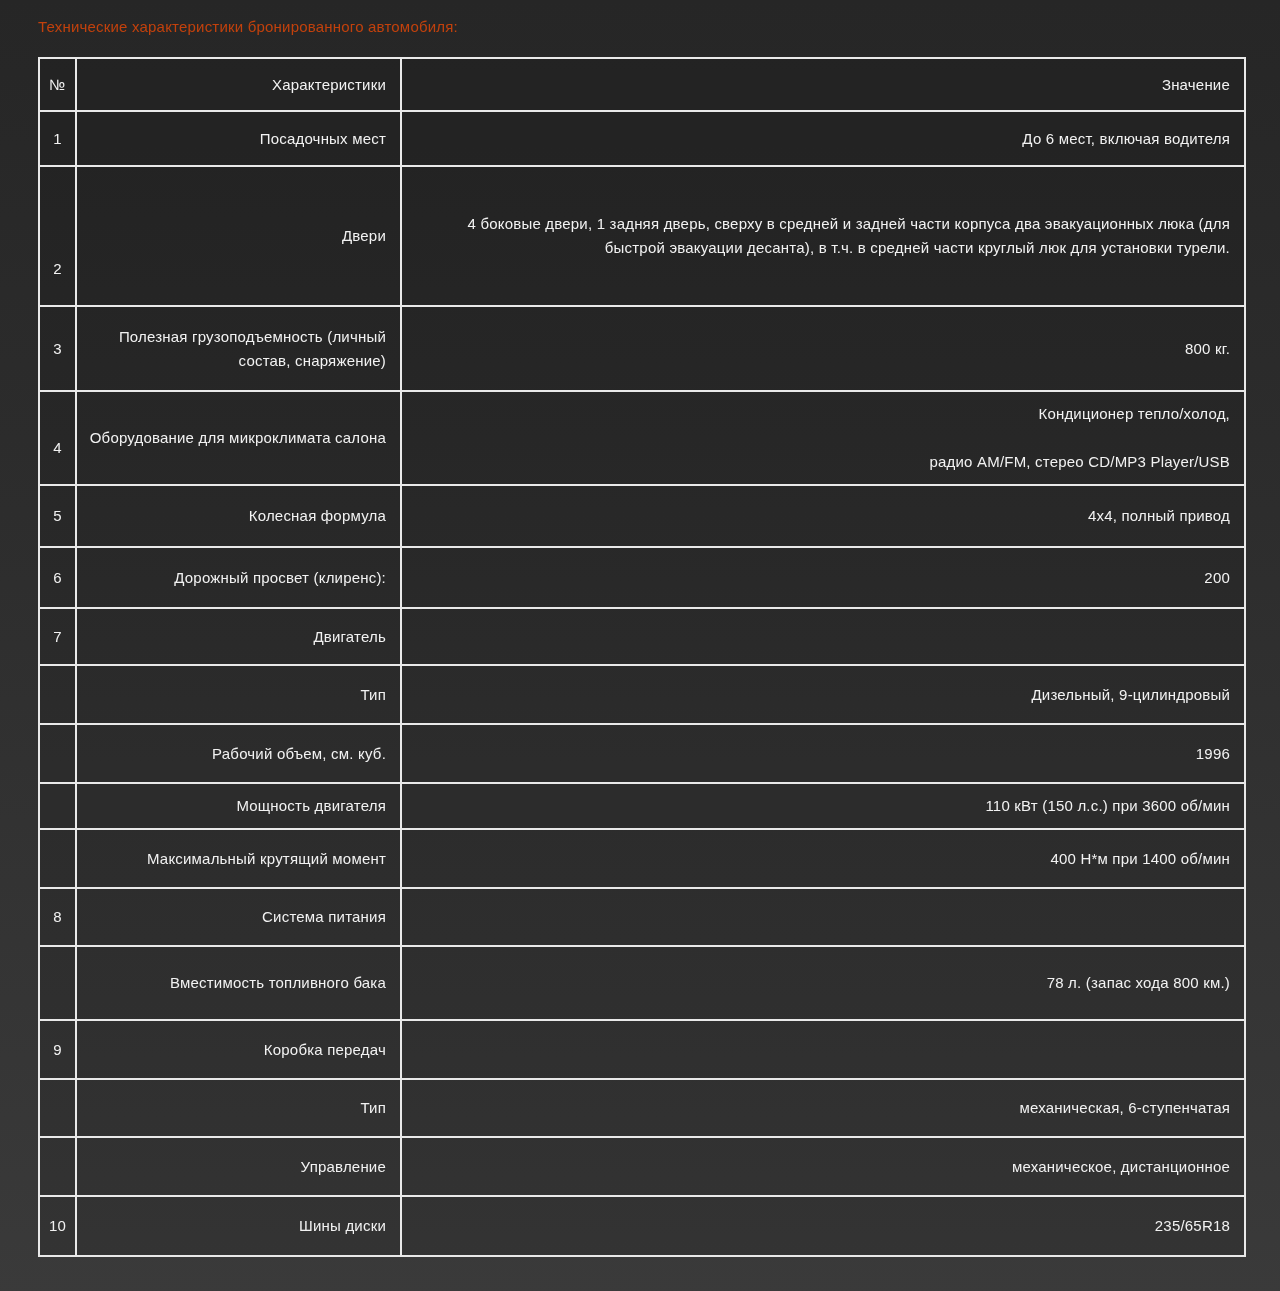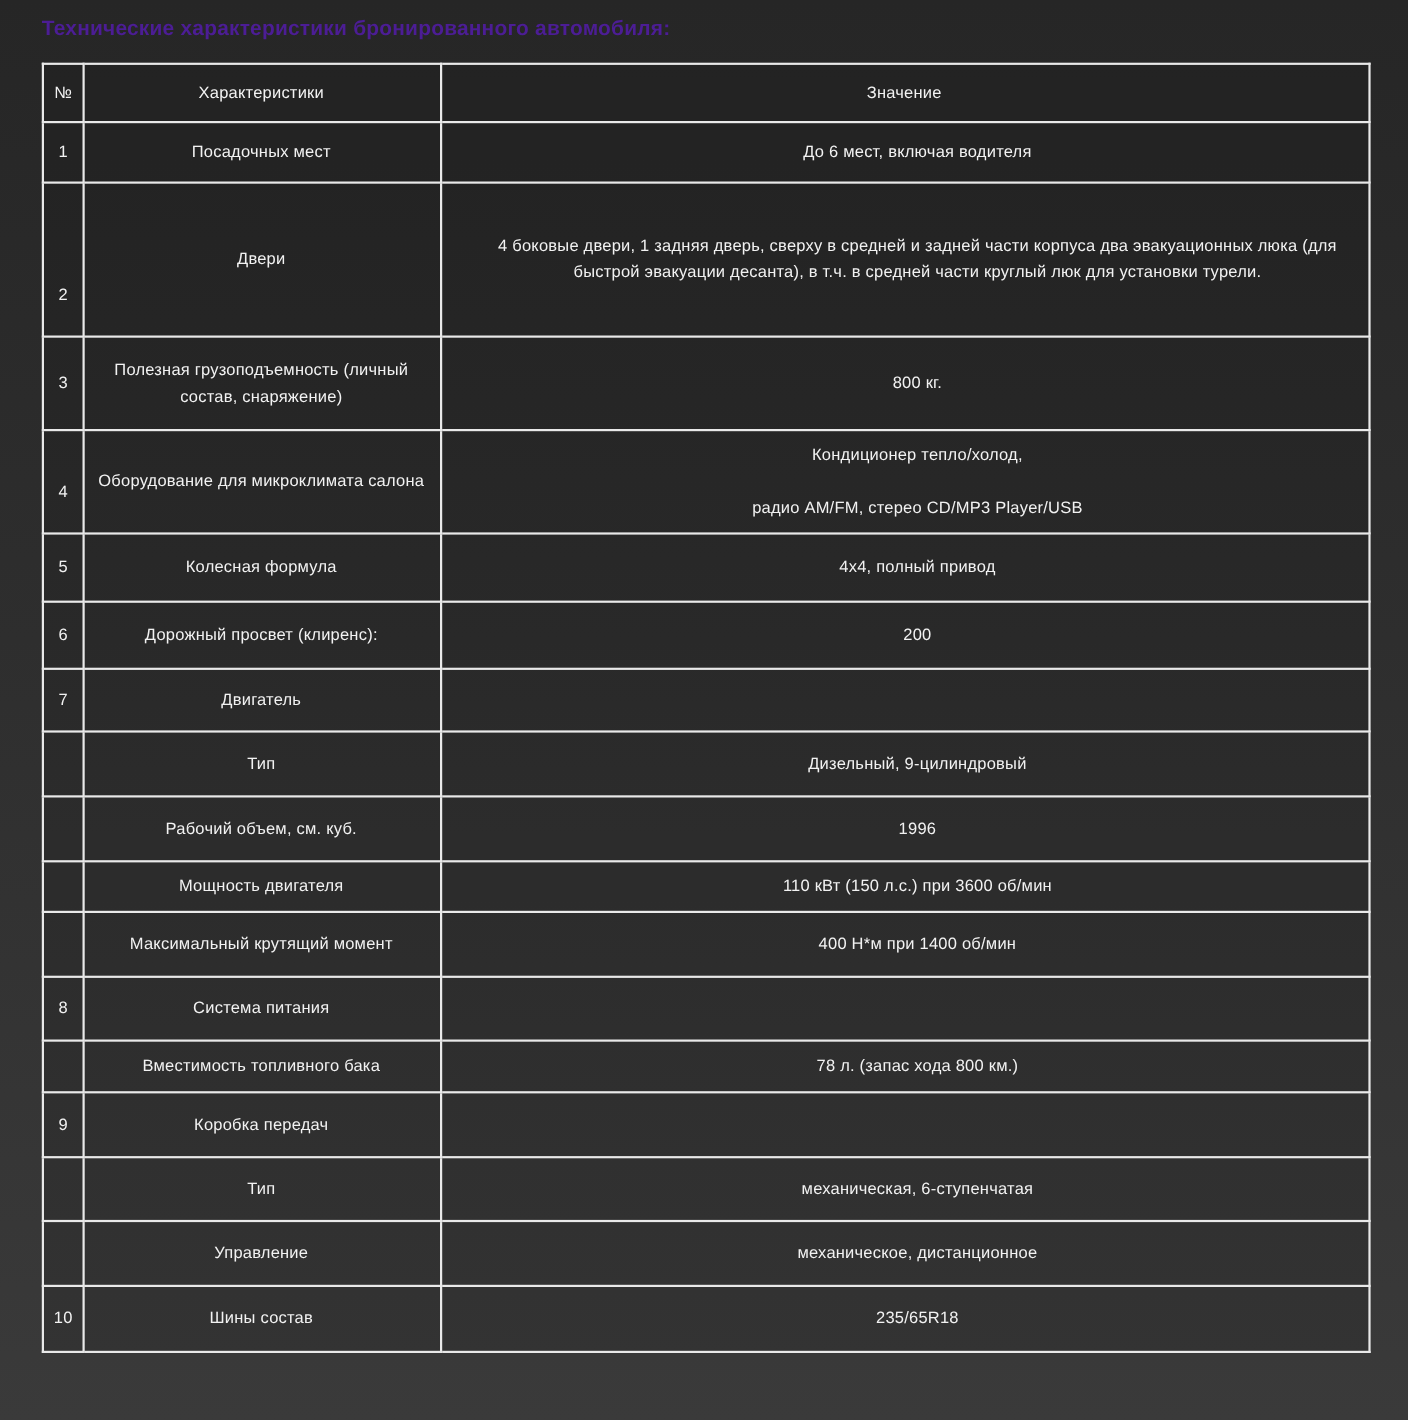--- a/index.html
+++ b/index.html
@@ -10,25 +10,25 @@
     width: 1280px;
     font-family: "Liberation Sans", "DejaVu Sans", sans-serif;
     color: #f2f2f2;
     -webkit-font-smoothing: antialiased;
   }
   .page {
     padding: 16px 34px 40px 38px;
     box-sizing: border-box;
   }
   .page-title {
-    font-size: 19px;
-    font-weight: 700;
+    font-size: 15px;
+    font-weight: 400;
     line-height: 22px;
     margin: 0 0 19px 0;
-    color: #4c1d95;
+    color: #c2410c;
     letter-spacing: 0.2px;
   }
   table.specs {
     border-collapse: collapse;
     table-layout: fixed;
     width: 1208px;
     background: transparent;
   }
   table.specs th,
   table.specs td {
@@ -40,38 +40,38 @@
     line-height: 1.6;
     vertical-align: middle;
     letter-spacing: 0.2px;
   }
   th.num, td.num {
     text-align: center;
     padding: 10px 4px;
   }
   th.label, td.label,
   th.value, td.value {
-    text-align: center;
+    text-align: right;
     padding: 10px 14px 10px 12px;
   }
   td.value { white-space: pre-line; padding-left: 36px; }
   thead tr { height: 53px; }
   tbody tr:nth-child(1)  { height: 55px; }
   tbody tr:nth-child(2)  { height: 140px; }
   tbody tr:nth-child(3)  { height: 85px; }
   tbody tr:nth-child(4)  { height: 93px; }
   tbody tr:nth-child(5)  { height: 62px; }
   tbody tr:nth-child(6)  { height: 61px; }
   tbody tr:nth-child(7)  { height: 57px; }
   tbody tr:nth-child(8)  { height: 59px; }
   tbody tr:nth-child(9)  { height: 59px; margin-top: 38px; }
   tbody tr:nth-child(10) { height: 44px; }
   tbody tr:nth-child(11) { height: 59px; }
   tbody tr:nth-child(12) { height: 58px; }
-  tbody tr:nth-child(13) { height: 47px; }
+  tbody tr:nth-child(13) { height: 74px; }
   tbody tr:nth-child(14) { height: 59px; }
   tbody tr:nth-child(15) { height: 58px; }
   tbody tr:nth-child(16) { height: 59px; }
   tbody tr:nth-child(17) { height: 60px; }
   
   tbody tr:nth-child(2) td.num,
   tbody tr:nth-child(4) td.num {
     vertical-align: bottom;
     padding-bottom: 24px;
   }
@@ -173,18 +173,18 @@
         <td class="label">Тип</td>
         <td class="value">механическая, 6-ступенчатая</td>
       </tr>
       <tr>
         <td class="num"></td>
         <td class="label">Управление</td>
         <td class="value">механическое, дистанционное</td>
       </tr>
       <tr>
         <td class="num">10</td>
-        <td class="label">Шины состав</td>
+        <td class="label">Шины диски</td>
         <td class="value">235/65R18</td>
       </tr>
     </tbody>
   </table>
 </div>
 
 </body></html>

